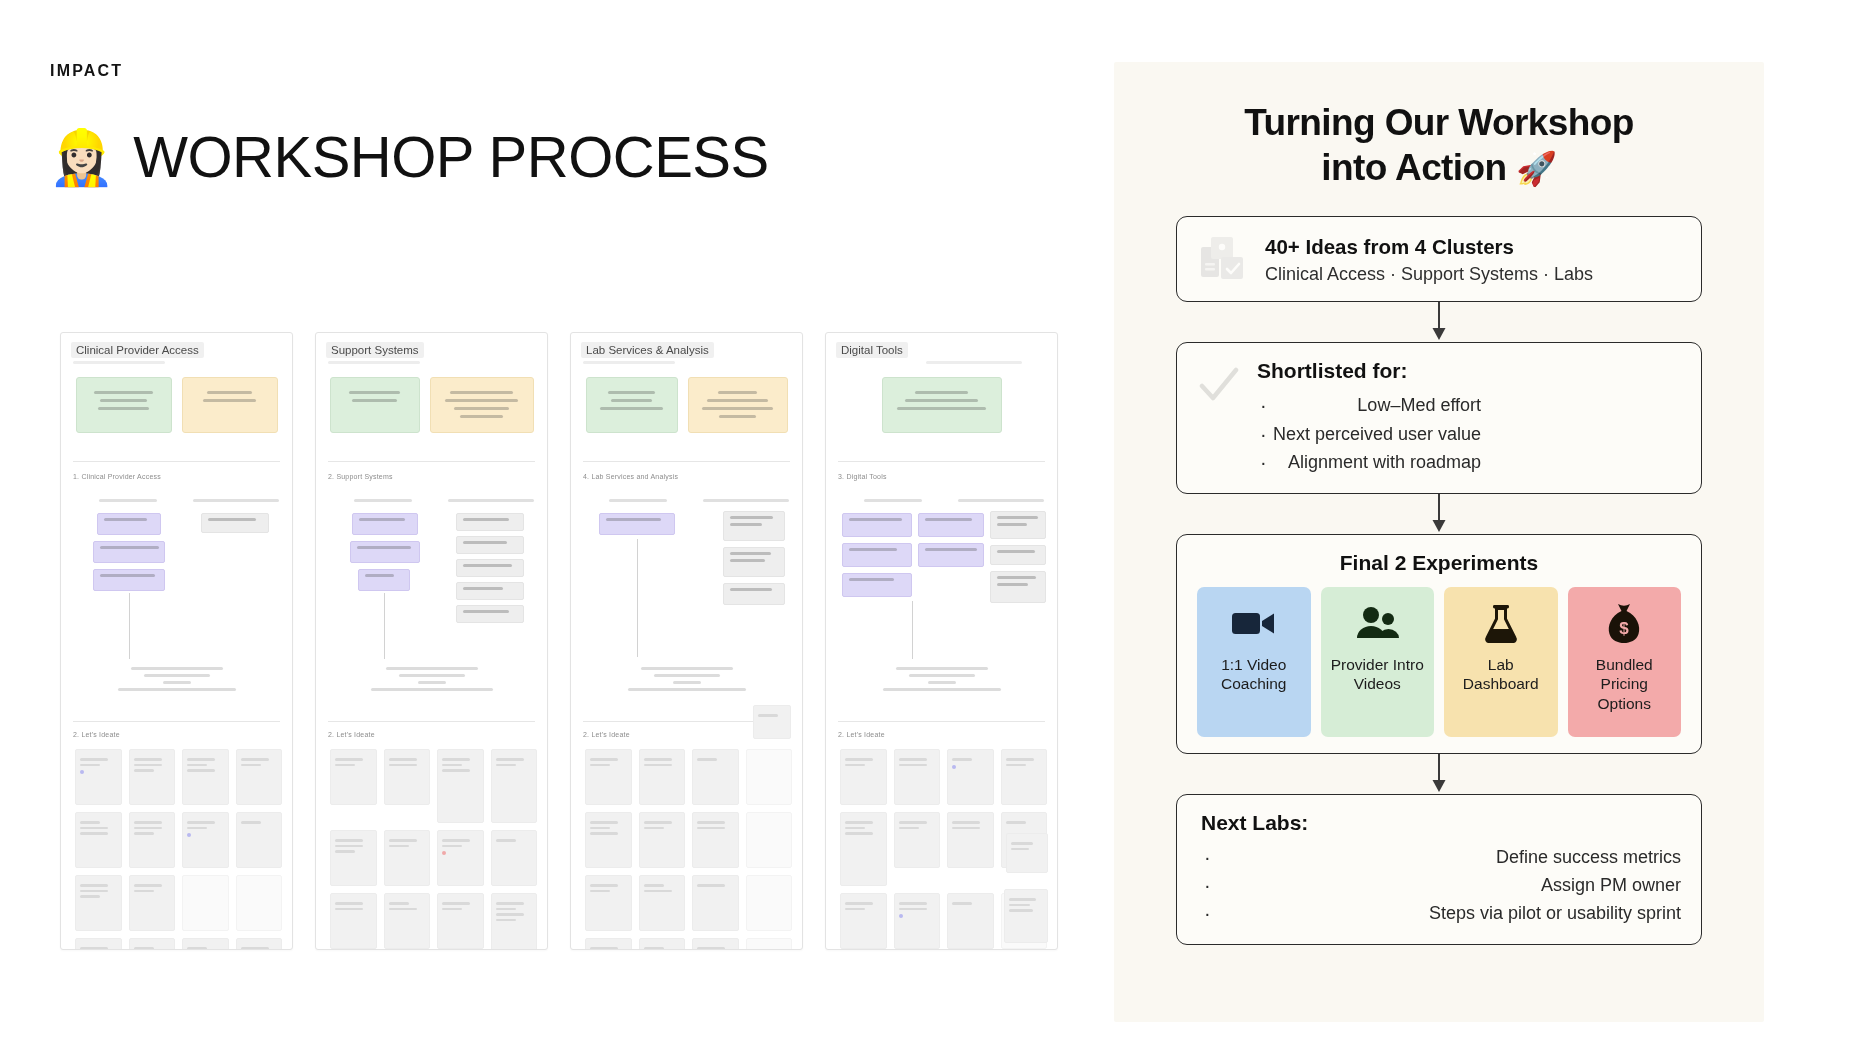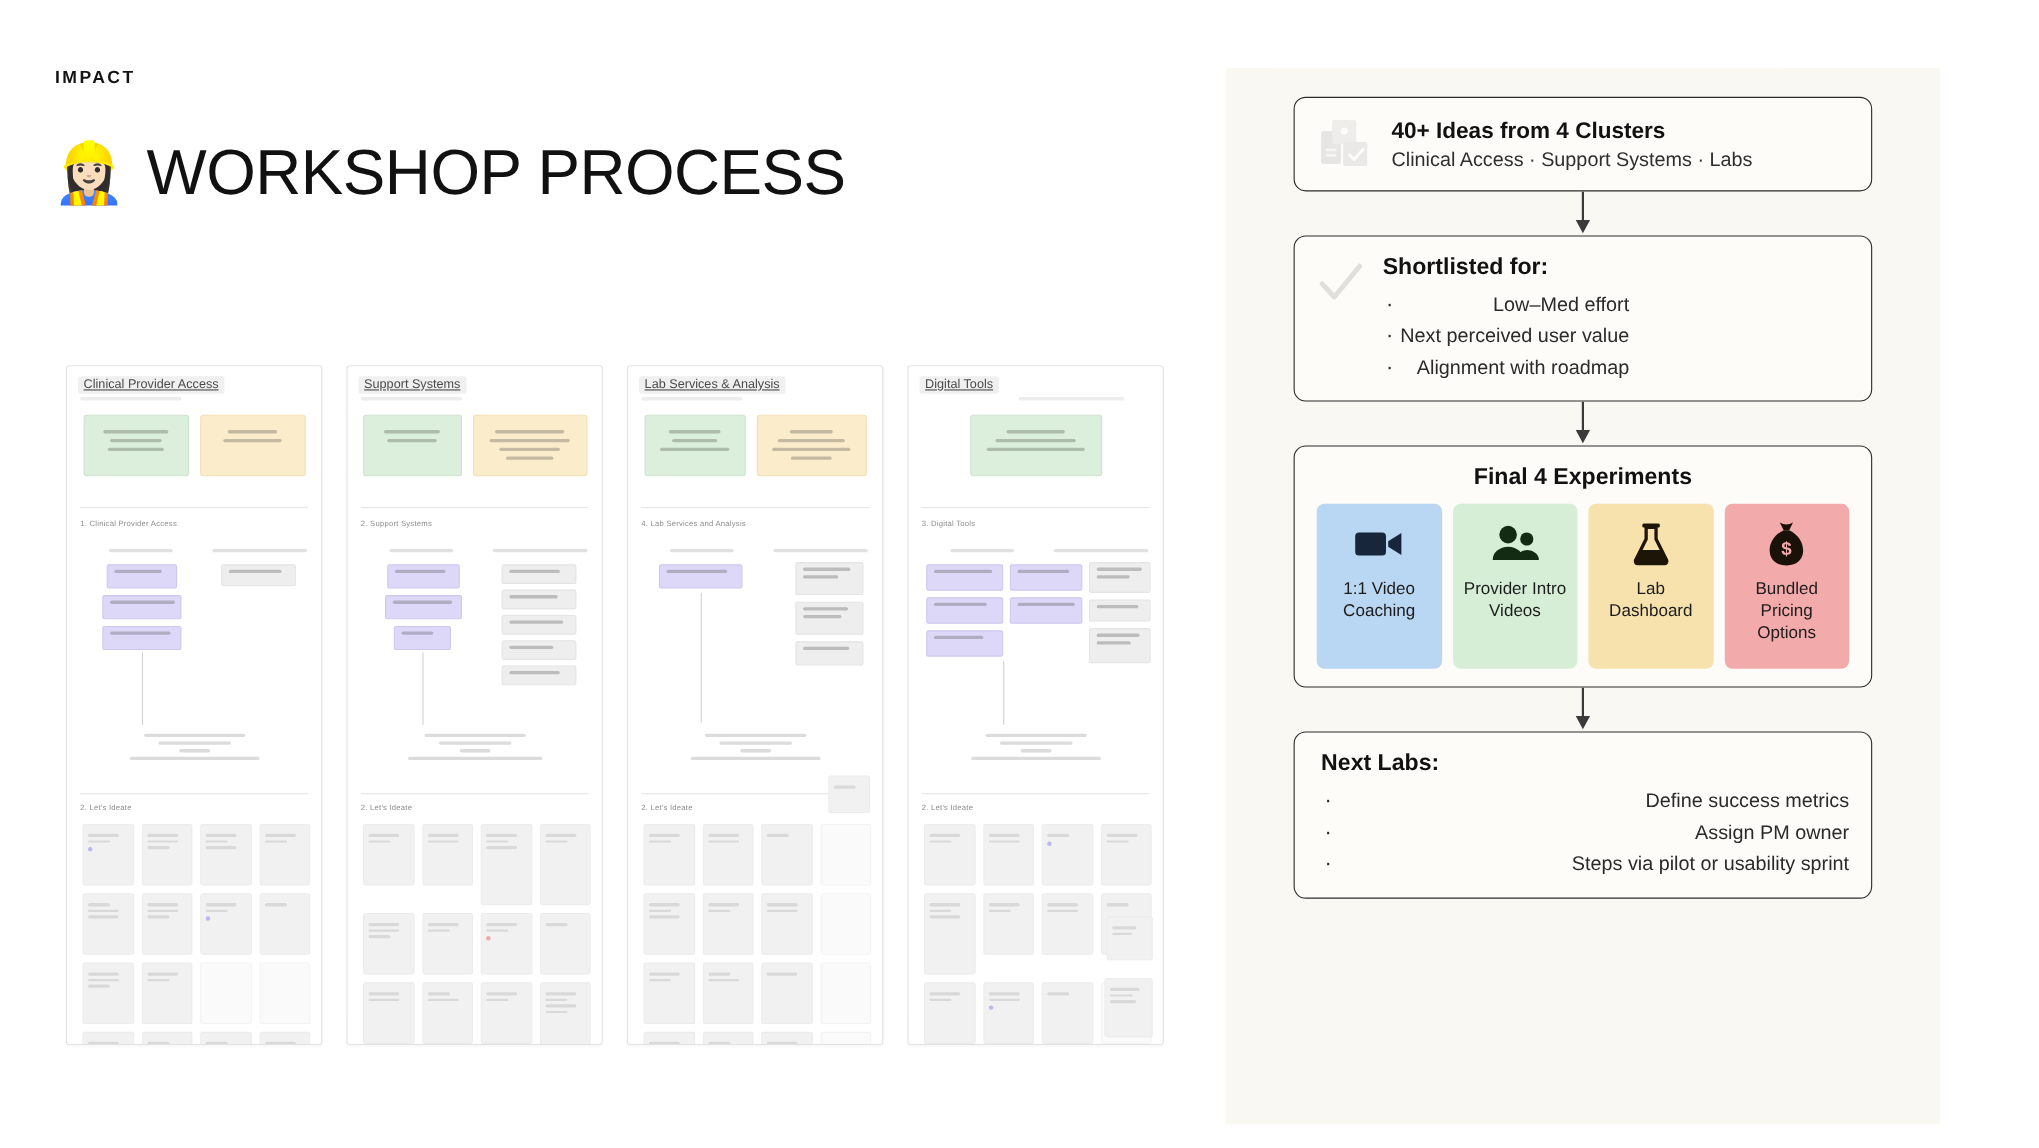--- a/index.html
+++ b/index.html
@@ -38,21 +38,20 @@
     border-radius: 3px;
     position: relative;
     overflow: hidden;
     box-shadow: 0 1px 2px rgba(0,0,0,0.03);
   }
   .board-title {
     position: absolute; left: 10px; top: 9px;
     font-size: 11.5px; color: #4a4a4a; font-weight: 400;
     background: #f0f0f0; padding: 2px 5px; border-radius: 2px;
     white-space: nowrap;
-    text-decoration: underline;
   }
   .board-sub {
     position: absolute; left: 12px; top: 28px; right: 12px;
     height: 3px; background: #ededed; border-radius: 2px;
   }
   .board-sub.wide { width: 92px; }
 
   
   .notes { position: absolute; left: 12px; right: 12px; top: 44px;
            display: flex; gap: 10px; justify-content: center; }
@@ -604,20 +603,25 @@
           <div class="sl" style="width:78%"></div>
           <div class="sl" style="width:62%"></div>
           <div class="sl" style="width:70%"></div>
         </div>
     </div>
 
   </div>
 
   <div class="panel">
 
+    <div class="panel-title">
+      <span>Turning Our Workshop</span><br>
+      <span>into Action</span>
+      <span class="rocket">🚀</span>
+    </div>
 
     <div class="flow">
 
       <div class="fcard">
         <div class="c1">
           <div class="c1-icon">
             <svg viewBox="0 0 52 52" width="52" height="52">
               <rect x="4" y="14" width="18" height="30" rx="2" fill="#b8b8b8"></rect>
               <rect x="14" y="4" width="22" height="22" rx="2" fill="#cfcfcf"></rect>
               <circle cx="25" cy="14" r="3.2" fill="#fff"></circle>
@@ -660,21 +664,21 @@
       </div>
 
       <div class="arrow">
         <svg width="18" height="40" viewBox="0 0 18 40">
           <line x1="9" y1="0" x2="9" y2="28" stroke="#3a3a3a" stroke-width="2"></line>
           <polygon points="9,38 2.5,26 15.5,26" fill="#3a3a3a"></polygon>
         </svg>
       </div>
 
       <div class="fcard c3">
-        <h3>Final 4 Experiments</h3>
+        <h3>Final 2 Experiments</h3>
         <div class="tiles">
 
           <div class="tile" style="background:#b9d6f2">
             <div class="tile-icon">
               <svg width="46" height="32" viewBox="0 0 46 32">
                 <rect x="1" y="6" width="28" height="21" rx="3.5" fill="#17263a"></rect>
                 <path d="M31 14 L43 6.5 L43 26.5 L31 19 Z" fill="#17263a"></path>
               </svg>
             </div>
             <div class="tile-label">1:1 Video Coaching</div>

